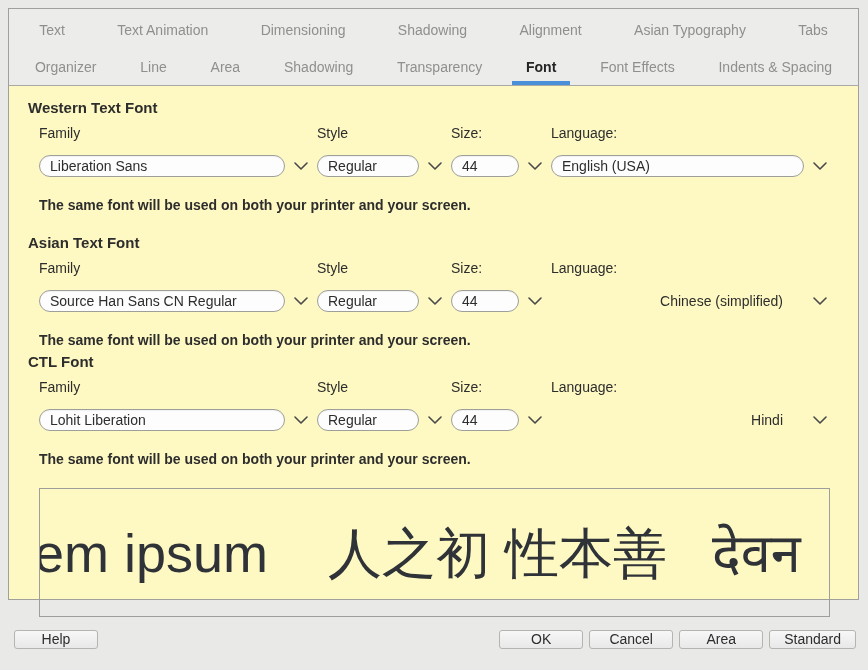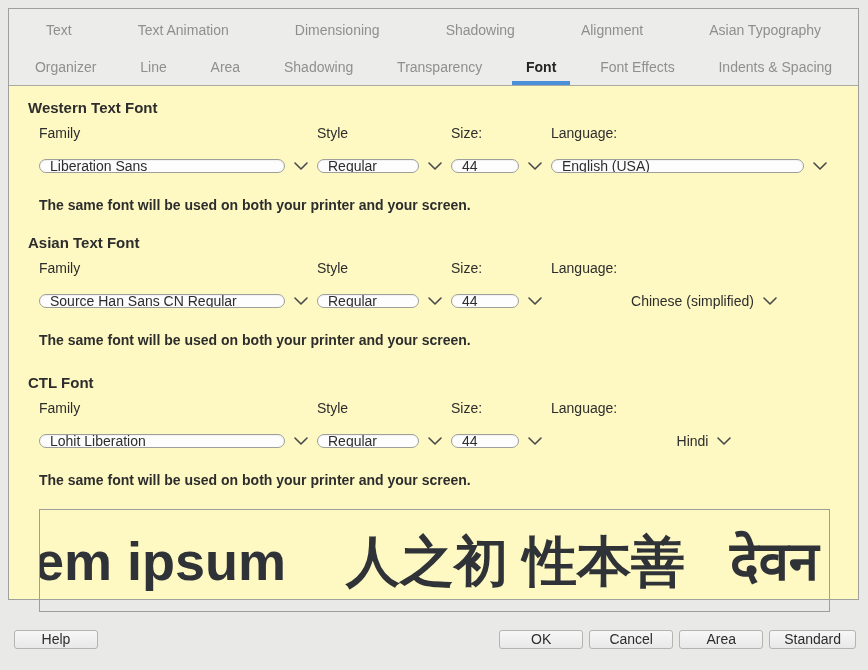--- a/index.html
+++ b/index.html
@@ -58,54 +58,54 @@
     font-size:14px;
     margin-bottom:9px;
     display:block;
   }
   .combo{
     display:flex;align-items:center;
     height:32px;
   }
   .entry{
     flex:1 1 auto;
-    height:14px;
+    height:22px;
     border:1px solid #9e9e9a;
     border-radius:14px;
     background:#fdfdfd;
     display:flex;align-items:center;
     padding:0 8px 0 10px;
     font-size:14px;
     box-sizing:border-box;
     box-shadow:inset 0 1px 1px rgba(0,0,0,0.05);
     overflow:hidden;white-space:nowrap;
   }
   .combo .chev{
     flex:0 0 auto;
     width:32px;
     display:flex;align-items:center;justify-content:center;
   }
-  .combo.flat{justify-content:center;}
+  .combo.flat{justify-content:flex-end;gap:21px;}
   .combo.flat .flat-value{
     padding-left:30px;
     font-size:14px;
     white-space:nowrap;
   }
   .note{
     font-size:14px;
     margin:15px 0 0 30px;
     font-weight:bold;
   }
   .preview-box{
     margin:21px 28px 0 30px;
-    height:103px;
+    height:129px;
     border:1px solid #9e9e9a;
     box-sizing:border-box;
     overflow:hidden;
-    display:flex;align-items:center;font-weight:bold;
+    display:flex;align-items:center;
   }
   .preview-text{
     font-size:54px;
     color:#2f3337;
     white-space:pre;
     line-height:1;
     margin-left:-6px;
   }
   
   .footer{
@@ -137,20 +137,21 @@
 <div class="notebook">
 
   <div class="tabbar">
     <div class="tabrow">
       <div class="tab">Text</div>
       <div class="tab">Text Animation</div>
       <div class="tab">Dimensioning</div>
       <div class="tab">Shadowing</div>
       <div class="tab">Alignment</div>
       <div class="tab">Asian Typography</div>
+      <div class="tab">Tabs</div>
     </div>
     <div class="tabrow">
       <div class="tab">Organizer</div>
       <div class="tab">Line</div>
       <div class="tab">Area</div>
       <div class="tab">Shadowing</div>
       <div class="tab">Transparency</div>
       <div class="tab active">Font</div>
       <div class="tab">Font Effects</div>
       <div class="tab">Indents &amp; Spacing</div>
@@ -250,21 +251,21 @@
           <span class="chev">
             <svg width="14" height="8" viewBox="0 0 14 8">
                 <path d="M1 1 L7 7 L13 1" fill="none" stroke="#4a4a4a" stroke-width="1.6" stroke-linecap="round" stroke-linejoin="round"></path>
               </svg>
           </span>
         </div>
       </div>
     </div>
     <div class="note">The same font will be used on both your printer and your screen.</div>
 
-    <div class="section-title" style="margin-top:26px;">CTL Font</div>
+    <div class="section-title" style="margin-top:5px;">CTL Font</div>
     <div class="field-grid">
       <div>
         <span class="field-label">Family</span>
         <div class="combo">
           <div class="entry">Lohit Liberation</div>
           <span class="chev">
             <svg width="14" height="8" viewBox="0 0 14 8">
                 <path d="M1 1 L7 7 L13 1" fill="none" stroke="#4a4a4a" stroke-width="1.6" stroke-linecap="round" stroke-linejoin="round"></path>
               </svg>
           </span>

